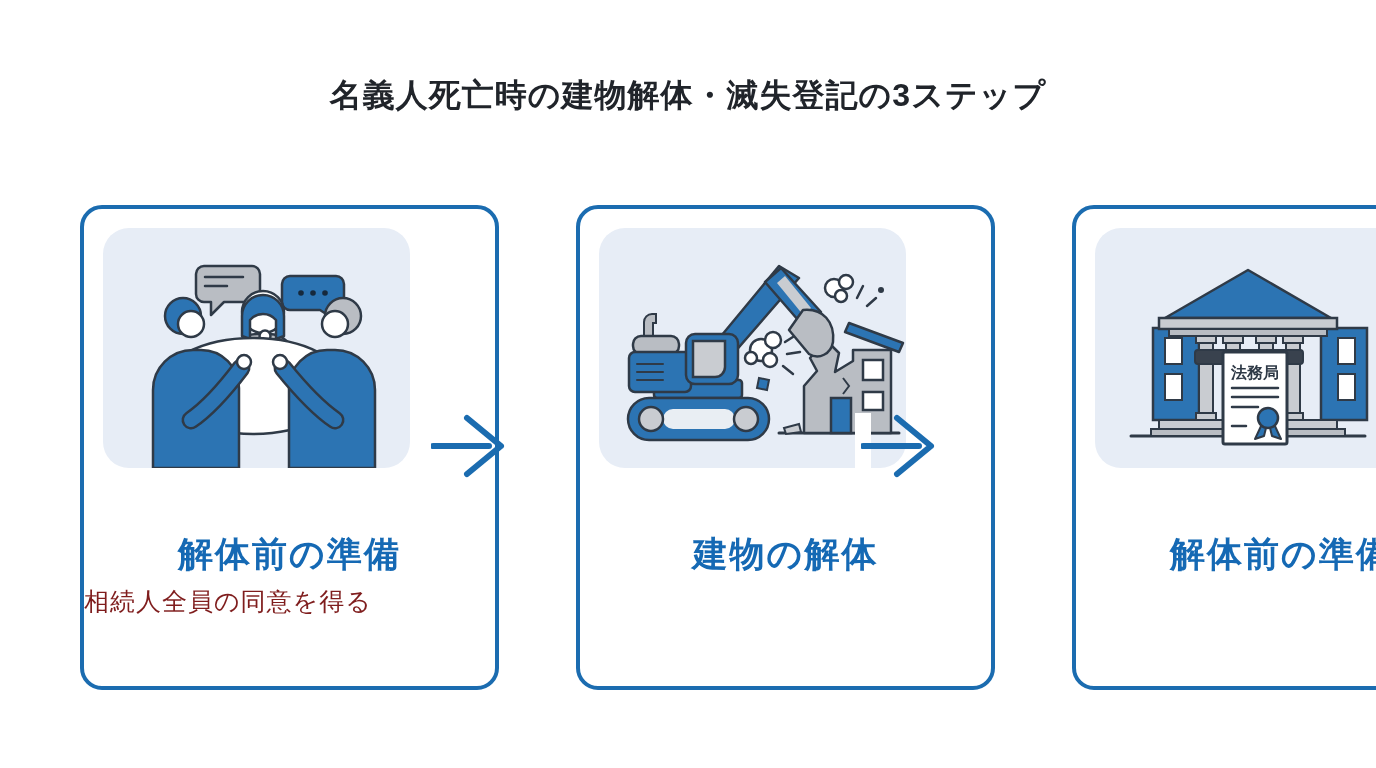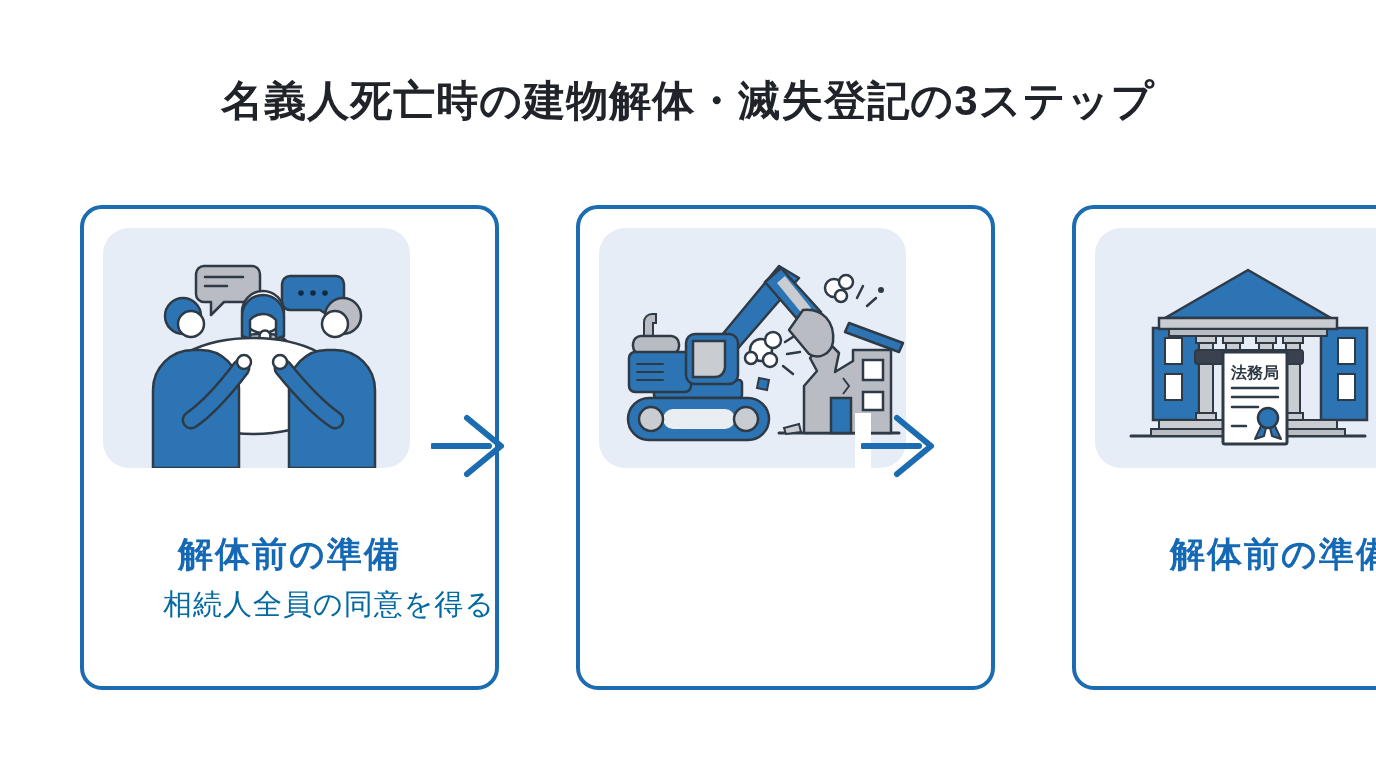--- a/index.html
+++ b/index.html
@@ -3,21 +3,21 @@
 <meta charset="utf-8">
 <style>
   html,body{margin:0;padding:0;}
   body{
     width:1376px;height:768px;position:relative;overflow:hidden;
     background:#ffffff;
     font-family:"Liberation Sans","DejaVu Sans",sans-serif;
   }
   .page-title{
     position:absolute;top:76px;left:0;width:100%;
-    text-align:center;font-size:42px;font-weight:800;
+    text-align:center;font-size:32px;font-weight:800;
     color:#20242a;letter-spacing:1px;line-height:1.2;
   }
   .cards{
     position:absolute;top:205px;left:80px;
     display:flex;flex-direction:row;
   }
   .card{
     width:419px;height:485px;box-sizing:border-box;
     background:#ffffff;border:4px solid #1b6cb0;border-radius:22px;
     position:relative;
@@ -29,22 +29,22 @@
     background:#e7edf6;border-radius:26px;overflow:hidden;
   }
   .illus-panel svg{display:block;width:307px;height:240px;}
   .card-heading{
     position:absolute;top:322px;left:0;width:100%;
     text-align:center;font-size:35px;font-weight:800;
     color:#1569b4;letter-spacing:2px;
   }
   .card-desc{
     position:absolute;top:376px;left:0;width:100%;
-    text-align:right;font-size:29px;font-weight:400;
-    color:#0369a1;letter-spacing:1px;
+    text-align:left;font-size:25px;font-weight:400;
+    color:#7f1d1d;letter-spacing:1px;
   }
   .border-gap-patch{
     position:absolute;top:413px;width:16px;height:114px;
     background:#ffffff;z-index:5;
   }
   #patch-1{left:425px;}
   #patch-2{left:855px;}
   .step-arrow{
     position:absolute;top:414px;width:78px;height:64px;z-index:6;
   }
@@ -147,20 +147,21 @@
           <path d="M38 136 h26 M38 144 h26 M38 152 h26" stroke="#2f3a47" stroke-width="2" stroke-linecap="round"></path>
           <rect x="87" y="106" width="52" height="50" rx="9" fill="#2c74b3" stroke="#2f3a47" stroke-width="2.5"></rect>
           <path d="M94 113 h32 v26 a10 10 0 0 1 -10 10 h-22 z" fill="#c9ccd1" stroke="#2f3a47" stroke-width="2.5"></path>
           <rect x="29" y="170" width="141" height="42" rx="21" fill="#2c74b3" stroke="#2f3a47" stroke-width="2.5"></rect>
           <rect x="64" y="181" width="72" height="20" rx="10" fill="#e9eef3"></rect>
           <circle cx="52" cy="191" r="12" fill="#c9ccd1" stroke="#2f3a47" stroke-width="2.5"></circle>
           <circle cx="147" cy="191" r="12" fill="#c9ccd1" stroke="#2f3a47" stroke-width="2.5"></circle>
         </g>
       </svg>
     </div>
+    <div class="card-heading">建物の解体</div>
   </div>
 
   <div class="card">
     <div class="illus-panel">
       <svg viewBox="0 0 307 240">
         <g>
           <path d="M36 208 H270" stroke="#2f3a47" stroke-width="3" stroke-linecap="round"></path>
           <rect x="58" y="100" width="46" height="92" fill="#2c74b3" stroke="#2f3a47" stroke-width="2.5"></rect>
           <rect x="226" y="100" width="46" height="92" fill="#2c74b3" stroke="#2f3a47" stroke-width="2.5"></rect>
           <rect x="70" y="110" width="17" height="26" fill="#ffffff" stroke="#2f3a47" stroke-width="2"></rect>

